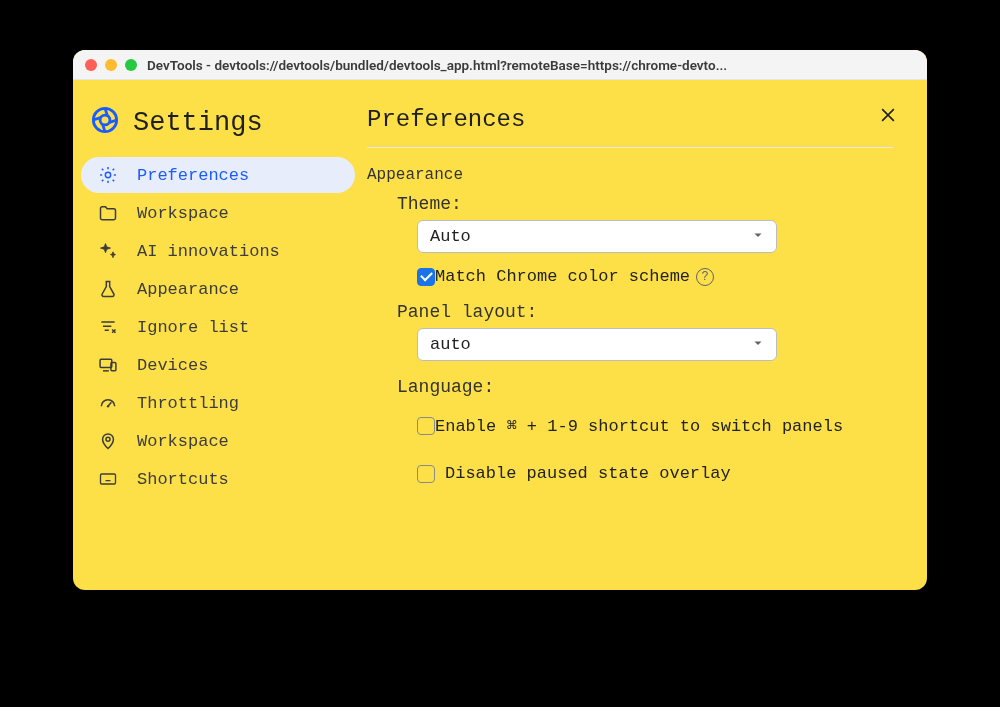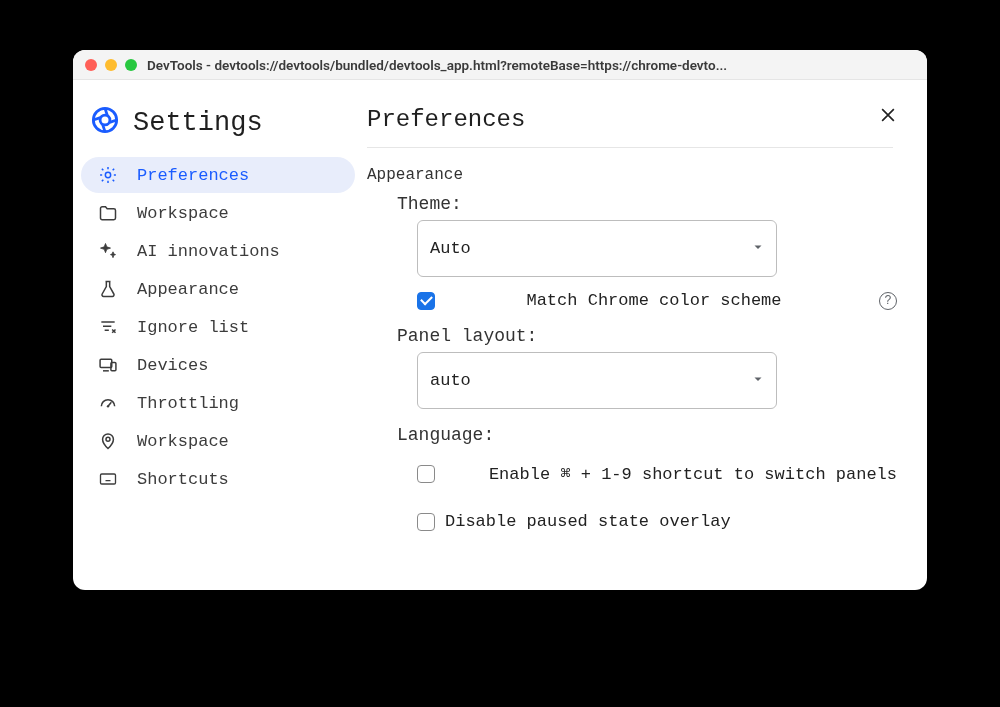--- a/index.html
+++ b/index.html
@@ -10,21 +10,21 @@
     display: flex;
     align-items: flex-start;
     justify-content: center;
   }
   .window {
     position: absolute;
     top: 50px;
     left: 73px;
     width: 854px;
     height: 540px;
-    background: #ffffff;
+    background: #fde047;
     border-radius: 12px;
     box-shadow: 0 12px 40px rgba(0,0,0,0.6);
     overflow: hidden;
     display: flex;
     flex-direction: column;
   }
   .titlebar {
     height: 30px;
     background: #f4f4f4;
     display: flex;
@@ -120,41 +120,40 @@
   .field-label {
     font-size: 18px;
     color: #333;
     margin-top: 10px;
     margin-bottom: 6px;
   }
   .select {
     width: 360px;
     border: 1px solid #bdbdbd;
     border-radius: 6px;
-    padding: 18px 12px;
+    padding: 6px 12px;
     font-size: 17px;
     color: #222;
     background: #fff;
     display: flex;
     align-items: center;
     justify-content: space-between;
     cursor: pointer;
     margin-left: 20px;
   }
   .select .caret {
     color: #5f6368;
   }
   .check-row {
     display: flex;
     align-items: center;
     margin-top: 14px;
     margin-left: 20px;
     font-size: 17px;
     color: #222;
-    justify-content: space-between;
   }
   .checkbox {
     width: 18px; height: 18px;
     border-radius: 4px;
     border: 1.6px solid #8a8a8a;
     display: flex; align-items: center; justify-content: center;
     flex-shrink: 0;
     cursor: pointer;
   }
   .checkbox.checked {

